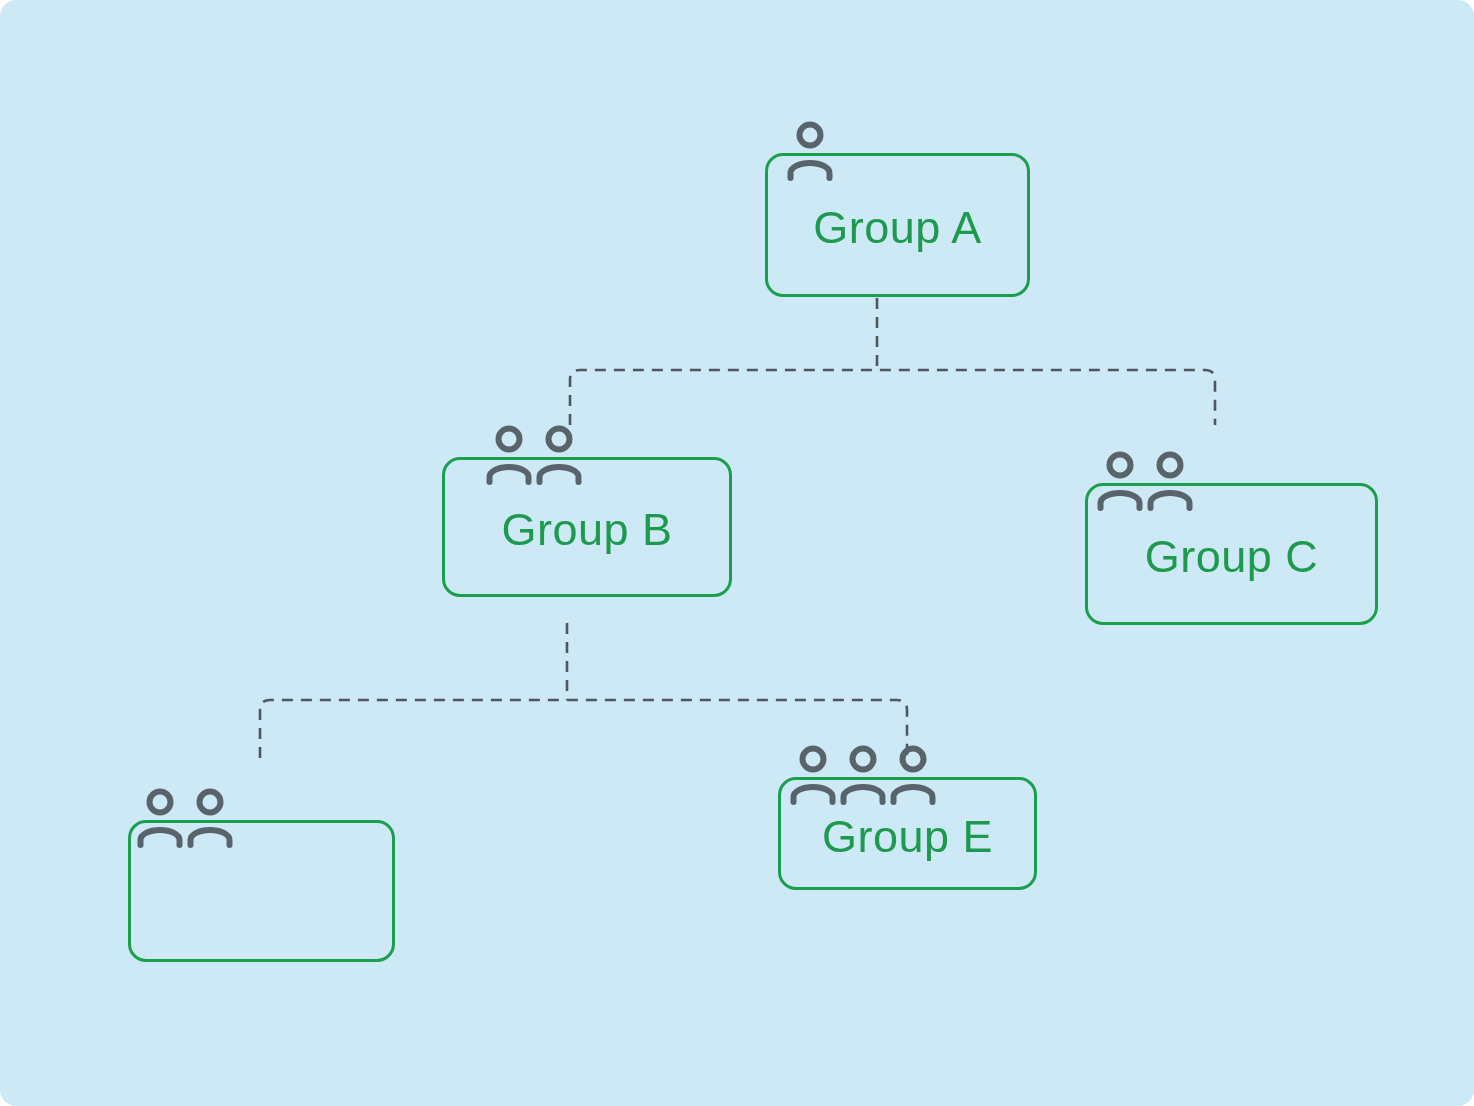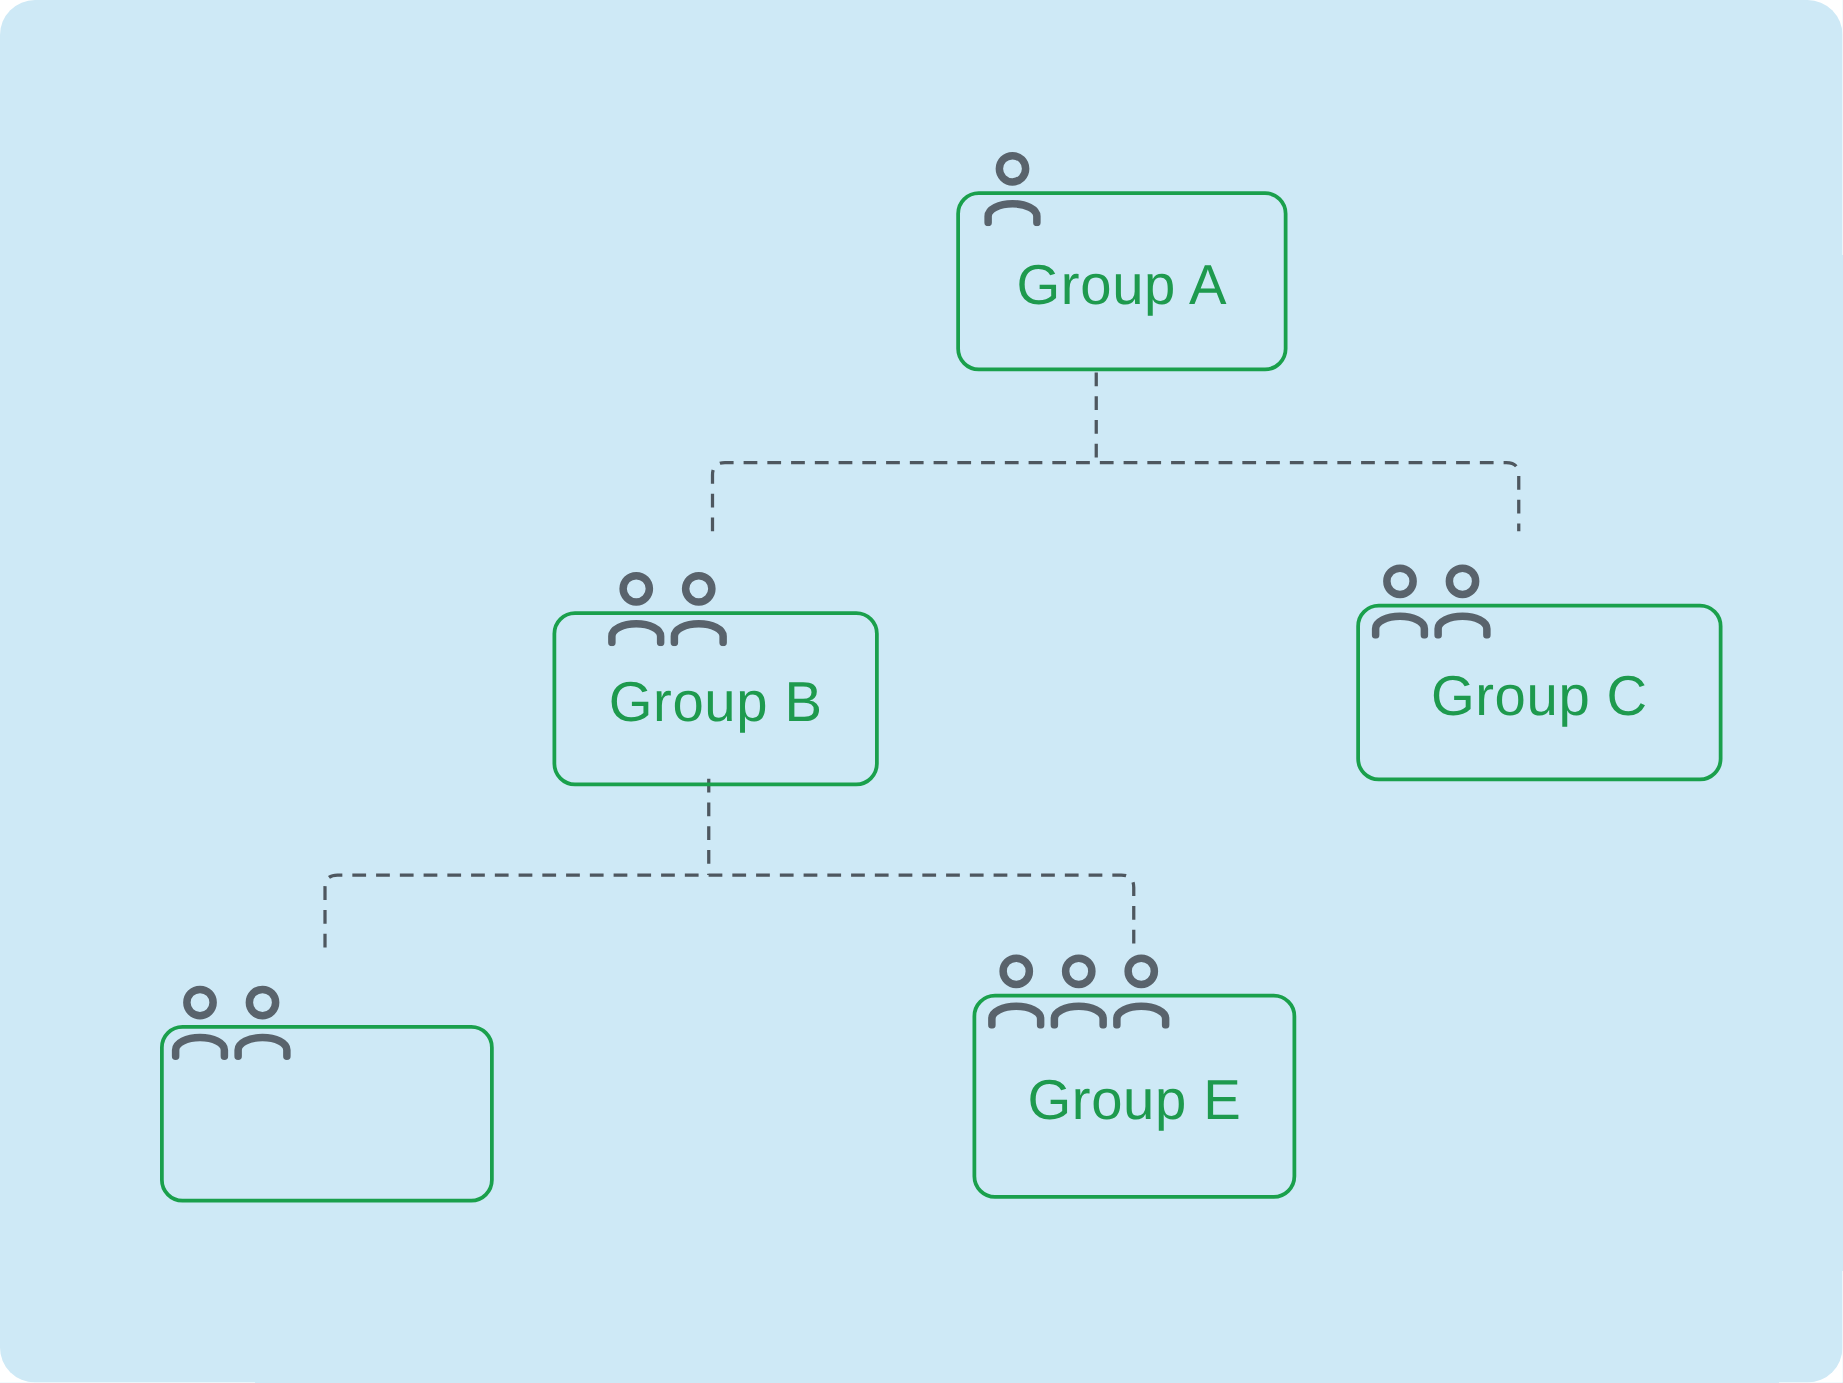--- a/index.html
+++ b/index.html
@@ -1,17 +1,17 @@
 <!DOCTYPE html>
 <html><head>
 <meta charset="utf-8">
 <style>
   html,body{margin:0;padding:0;background:#ffffff;}
   body{width:1474px;height:1106px;position:relative;font-family:"Liberation Sans",sans-serif;}
-  .canvas{position:absolute;inset:0;border-radius:28px;background:var(--bg,#cee9f6);overflow:hidden;}
+  .canvas{position:absolute;inset:0;border-radius:16px;background:var(--bg,#cee9f6);overflow:hidden;}
   .connectors{position:absolute;left:0;top:0;width:1474px;height:1106px;pointer-events:none;}
   .edge{fill:none;stroke:var(--connector,#4e575f);stroke-width:2.6;stroke-dasharray:11 8;}
   .node{
     position:absolute;
     border:3px solid var(--node-border,#1aa04c);
     border-radius:18px;
     display:flex;align-items:center;justify-content:center;
     box-sizing:border-box;
   }
   .node .label{
@@ -43,21 +43,21 @@
         <svg width="48" height="60" viewBox="0 0 48 60">
           <g transform="translate(0 0)">
             <circle cx="24" cy="14" r="10.5"></circle>
             <path d="M4.5 57 V52 A19.5 10 0 0 1 43.5 52 V57"></path>
           </g>
         </svg>
       </div>
     <div class="label">Group A</div>
   </div>
 
-  <div class="node" style="left:442px;top:489px;width:261px;height:140px">
+  <div class="node" style="left:442px;top:457px;width:290px;height:140px">
     <div class="icon" style="left:40px">
         <svg width="98" height="60" viewBox="0 0 98 60">
           <g transform="translate(0 0)">
             <circle cx="24" cy="14" r="10.5"></circle>
             <path d="M4.5 57 V52 A19.5 10 0 0 1 43.5 52 V57"></path>
           </g>
           <g transform="translate(50 0)">
             <circle cx="24" cy="14" r="10.5"></circle>
             <path d="M4.5 57 V52 A19.5 10 0 0 1 43.5 52 V57"></path>
           </g>
@@ -90,21 +90,21 @@
             <path d="M4.5 57 V52 A19.5 10 0 0 1 43.5 52 V57"></path>
           </g>
           <g transform="translate(50 0)">
             <circle cx="24" cy="14" r="10.5"></circle>
             <path d="M4.5 57 V52 A19.5 10 0 0 1 43.5 52 V57"></path>
           </g>
         </svg>
       </div>
   </div>
 
-  <div class="node" style="left:778px;top:795px;width:259px;height:164px">
+  <div class="node" style="left:778px;top:777px;width:259px;height:113px">
     <div class="icon" style="left:8px">
         <svg width="148" height="60" viewBox="0 0 148 60">
           <g transform="translate(0 0)">
             <circle cx="24" cy="14" r="10.5"></circle>
             <path d="M4.5 57 V52 A19.5 10 0 0 1 43.5 52 V57"></path>
           </g>
           <g transform="translate(50 0)">
             <circle cx="24" cy="14" r="10.5"></circle>
             <path d="M4.5 57 V52 A19.5 10 0 0 1 43.5 52 V57"></path>
           </g>

